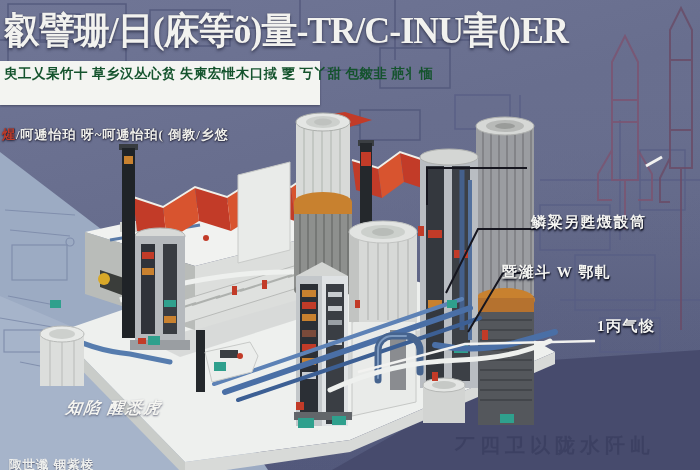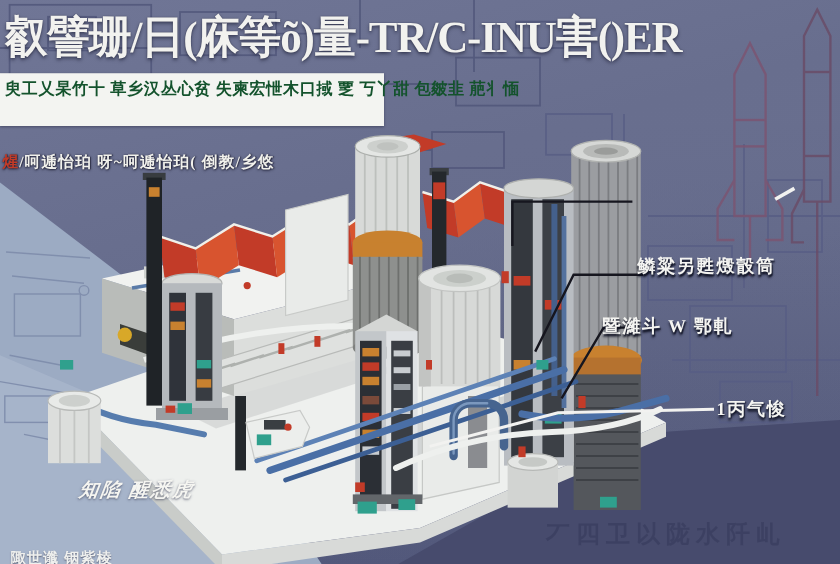--- a/index.html
+++ b/index.html
@@ -29,21 +29,21 @@
   }
   .machine-label .red{color:var(--accent-red,#c4271c);}
   .callout{
     position:absolute;font-size:15px;font-weight:bold;color:#f4f4f1;
     text-shadow:0 2px 2px rgba(12,14,30,.85),1px 1px 1px rgba(12,14,30,.7);
     letter-spacing:1.5px;white-space:nowrap;
   }
   .callout-1{left:529px;top:155px;}
   .callout-2{left:531px;top:213px;text-align:center;}
   .callout-3{left:502px;top:263px;}
-  .callout-4{left:597px;top:332px;}
+  .callout-4{left:597px;top:317px;}
   .footer-hand{
     position:absolute;left:66px;top:398px;font-size:16px;font-weight:bold;font-style:italic;
     color:#f5f5f1;text-shadow:0 1px 2px rgba(70,74,96,.8);transform:skewX(-8deg);letter-spacing:2px;
   }
   .footer-small{
     position:absolute;left:9px;top:429px;font-size:12.5px;font-weight:bold;
     color:#eff0ee;text-shadow:0 1px 1px rgba(70,74,96,.8);letter-spacing:1px;margin-top:28px;
   }
   .watermark{
     position:absolute;left:455px;top:432px;font-size:20px;font-weight:bold;

